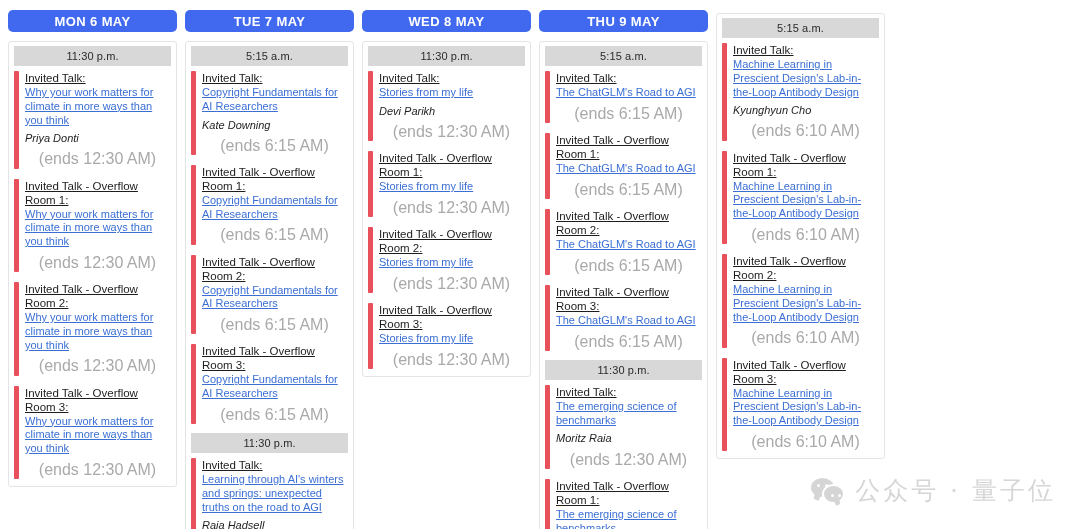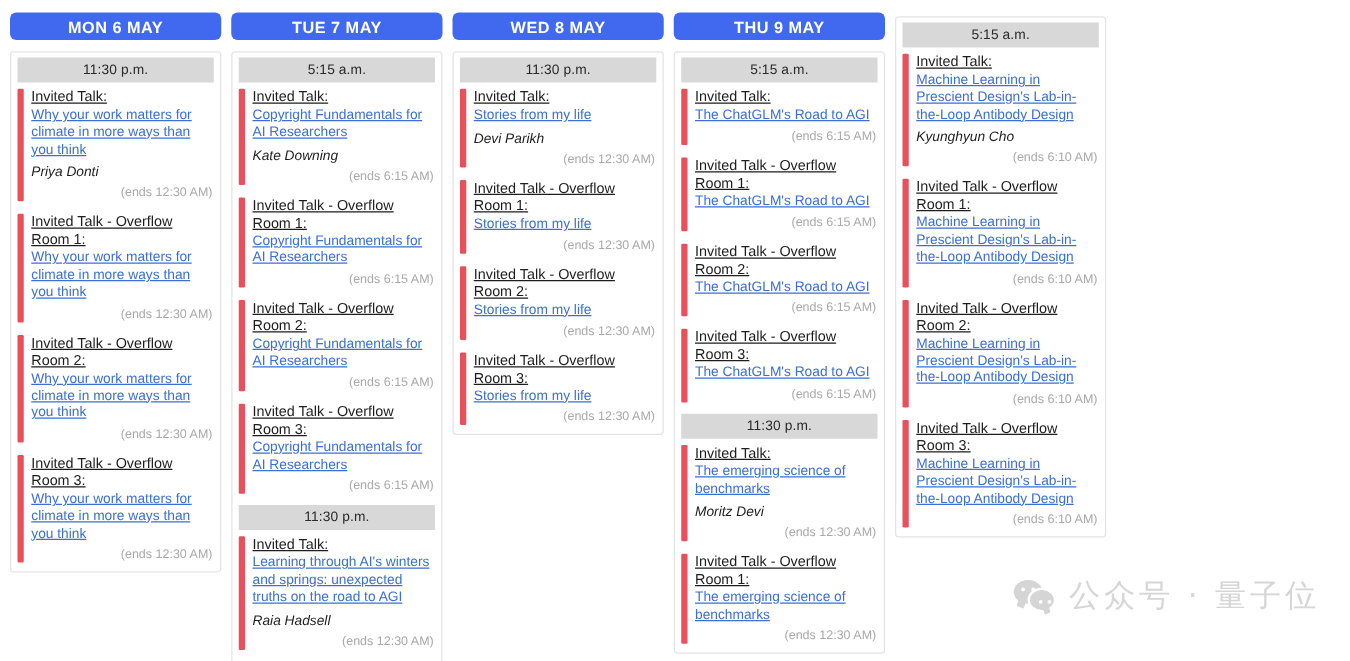--- a/index.html
+++ b/index.html
@@ -112,34 +112,34 @@
 
   .event-speaker {
     font-size: 11px;
     font-style: italic;
     color: #1d1d1d;
     margin-top: 5px;
     line-height: 1.2;
   }
 
   .event-ends {
-    font-size: 10px;
+    font-size: 16px;
     color: #a9a9a9;
-    text-align: right;
+    text-align: center;
     margin-top: 4px;
     line-height: 1.2;
   }
 
   .event-speaker:empty { display: none; }
 
   
   #watermark {
     position: absolute;
     right: 24px;
-    bottom: 36px;
+    bottom: 22px;
     display: flex;
     align-items: center;
     gap: 10px;
     color: #d5d5d5;
     pointer-events: none;
     user-select: none;
   }
   #watermark .wm-text {
     font-size: 25px;
     letter-spacing: 3px;
@@ -367,21 +367,21 @@
             <a class="event-title">The ChatGLM's Road to AGI</a>
             <div class="event-ends">(ends 6:15 AM)</div>
           </div>
         </div>
         <div class="time-bar">11:30 p.m.</div>
         <div class="event">
           <div class="event-accent"></div>
           <div class="event-body">
             <div class="event-type">Invited Talk:</div>
             <a class="event-title">The emerging science of benchmarks</a>
-            <div class="event-speaker">Moritz Devi</div>
+            <div class="event-speaker">Moritz Raia</div>
             <div class="event-ends">(ends 12:30 AM)</div>
           </div>
         </div>
         <div class="event">
           <div class="event-accent"></div>
           <div class="event-body">
             <div class="event-type">Invited Talk - Overflow Room 1:</div>
             <a class="event-title">The emerging science of benchmarks</a>
             <div class="event-ends">(ends 12:30 AM)</div>
           </div>

